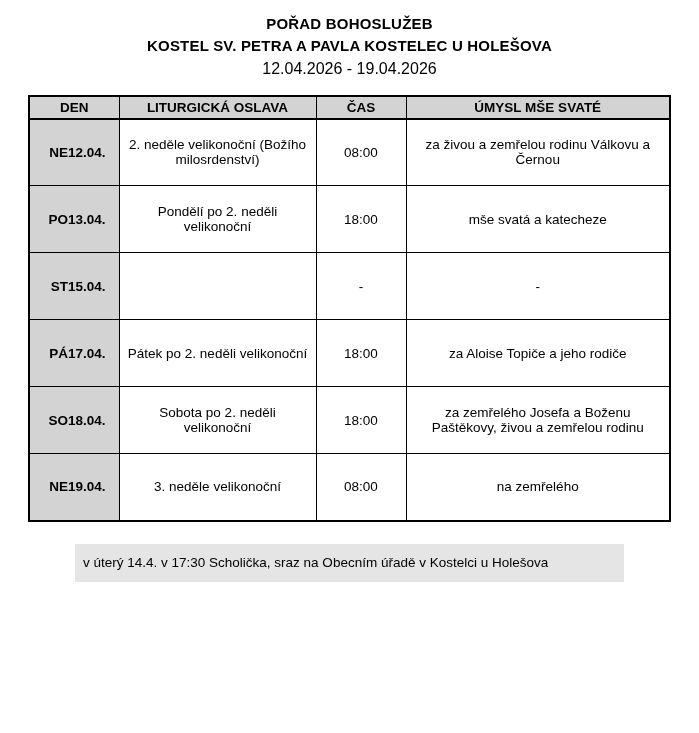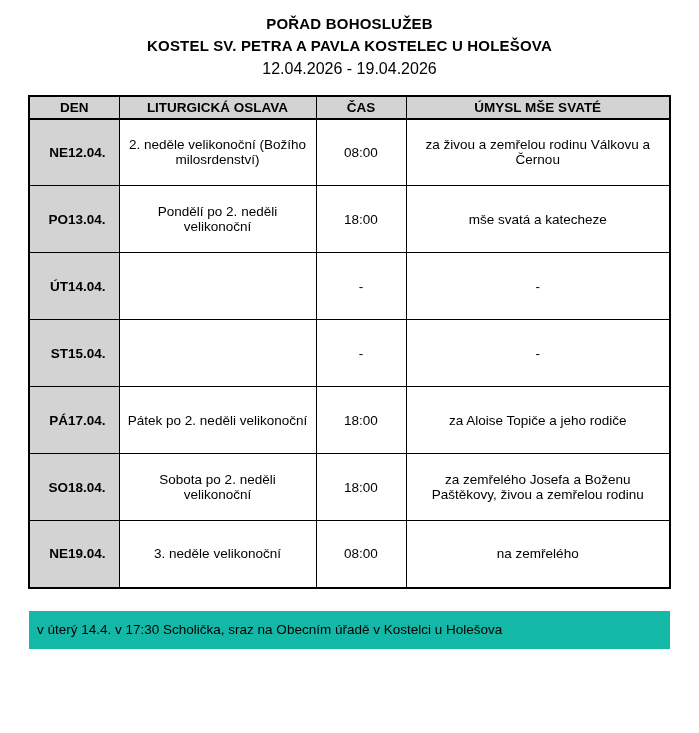--- a/index.html
+++ b/index.html
@@ -46,23 +46,23 @@
   .schedule td.den {
     background: #d3d3d3;
     font-weight: bold;
     text-align: right;
     padding-left: 8px;
   }
   .den-wrap { display: flex; align-items: center; }
   .den-abbr { display: inline-block; width: 30px; }
 
   .note-strip {
-    width: 641px;
+    width: 549px;
     margin: 22px auto 0 auto;
-    background: #14b8a6;
+    background: #e5e5e5;
     min-height: 38px;
     display: flex;
     align-items: center;
     padding: 8px 8px;
     font-size: 13.5px;
   }
 </style>
 </head>
 <body>
 
@@ -108,31 +108,20 @@
               <span>13.04.</span>
             </span>
         </td>
         <td>Pondělí po 2. neděli velikonoční</td>
         <td>18:00</td>
         <td>mše svatá a katecheze</td>
       </tr>
       <tr class="data-row">
         <td class="den">
           <span class="den-wrap">
-              <span class="den-abbr">ÚT</span>
-              <span>14.04.</span>
-            </span>
-        </td>
-        <td></td>
-        <td>-</td>
-        <td>-</td>
-      </tr>
-      <tr class="data-row">
-        <td class="den">
-          <span class="den-wrap">
               <span class="den-abbr">ST</span>
               <span>15.04.</span>
             </span>
         </td>
         <td></td>
         <td>-</td>
         <td>-</td>
       </tr>
       <tr class="data-row">
         <td class="den">

